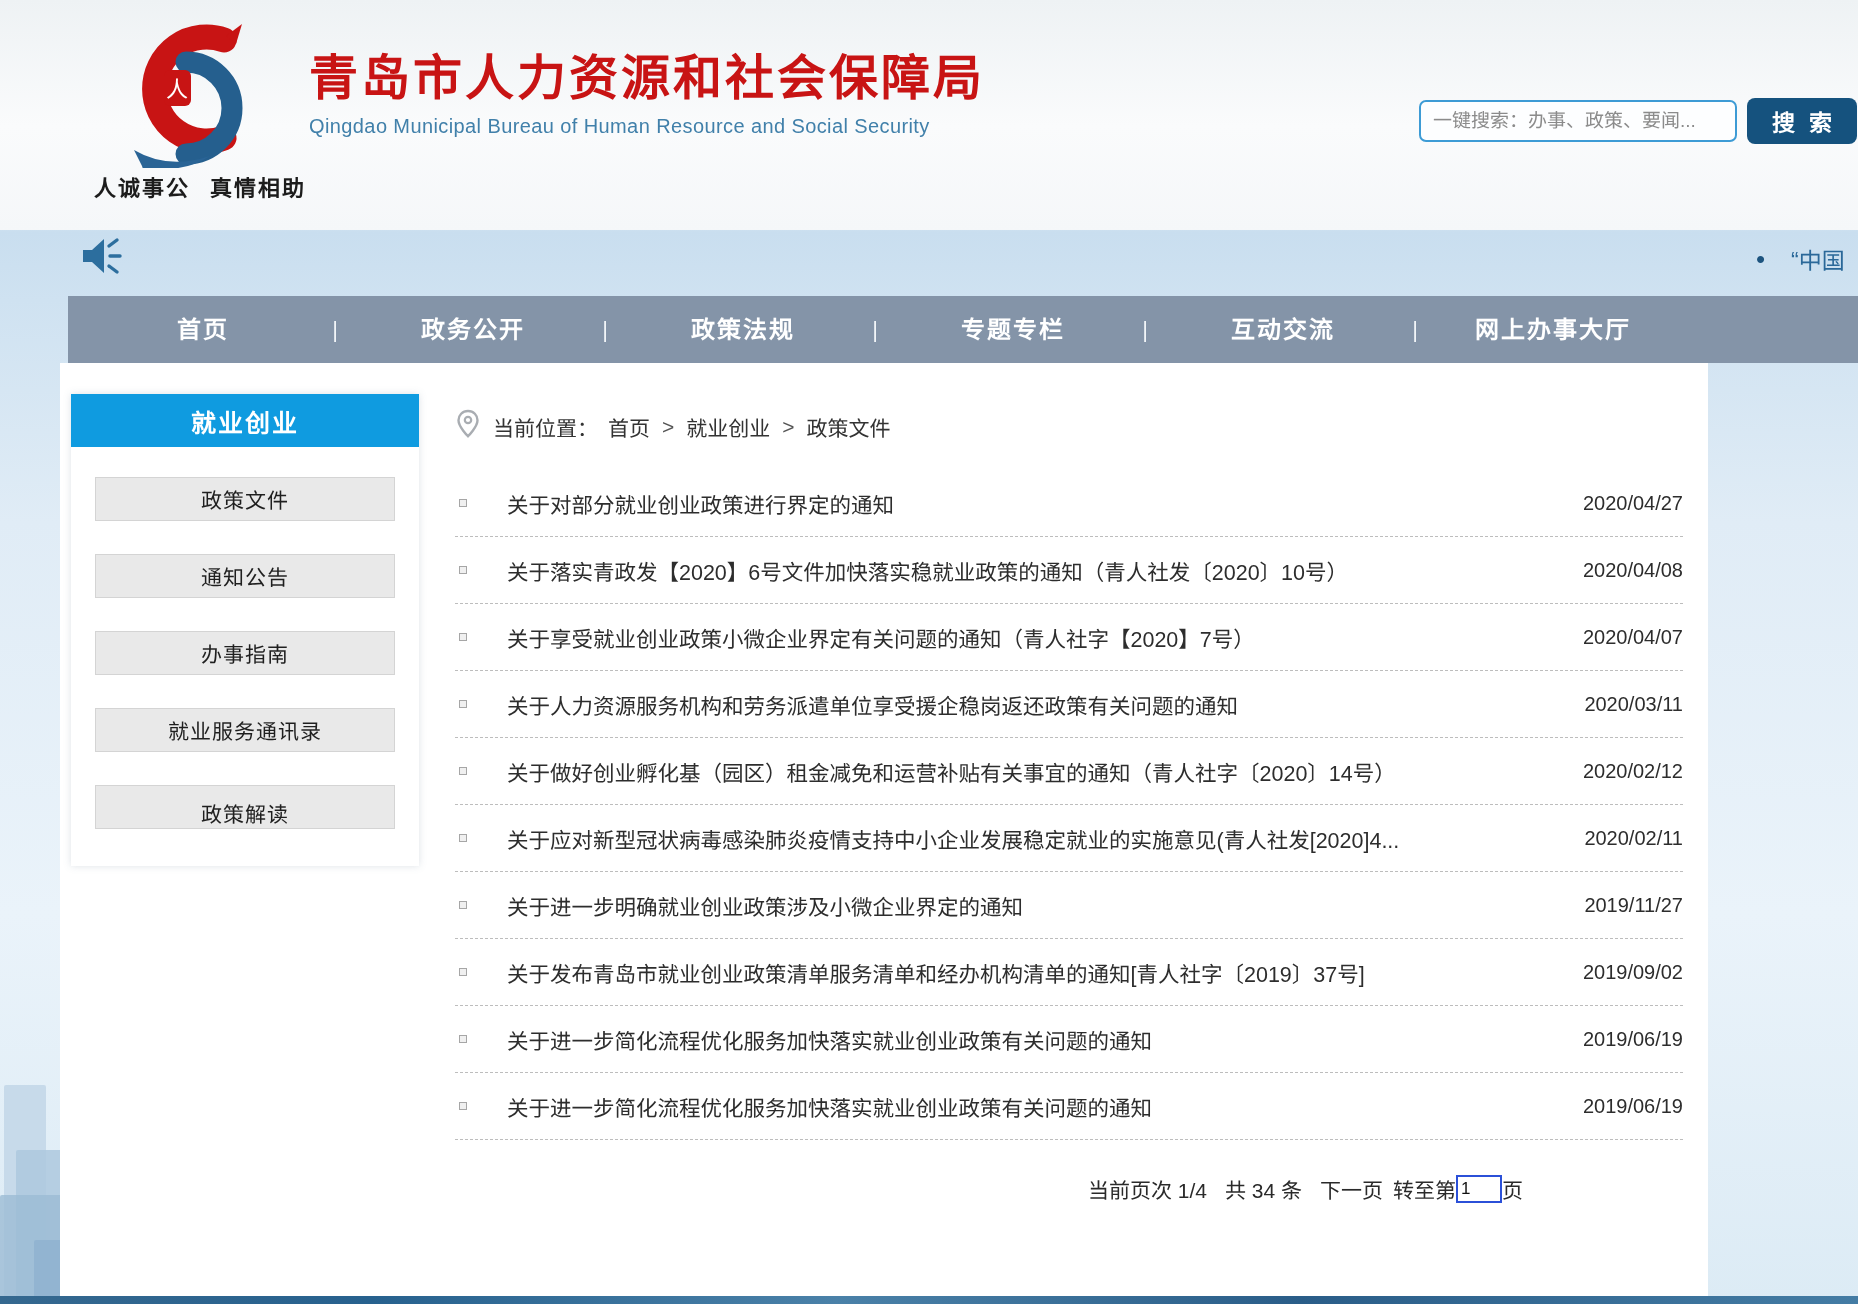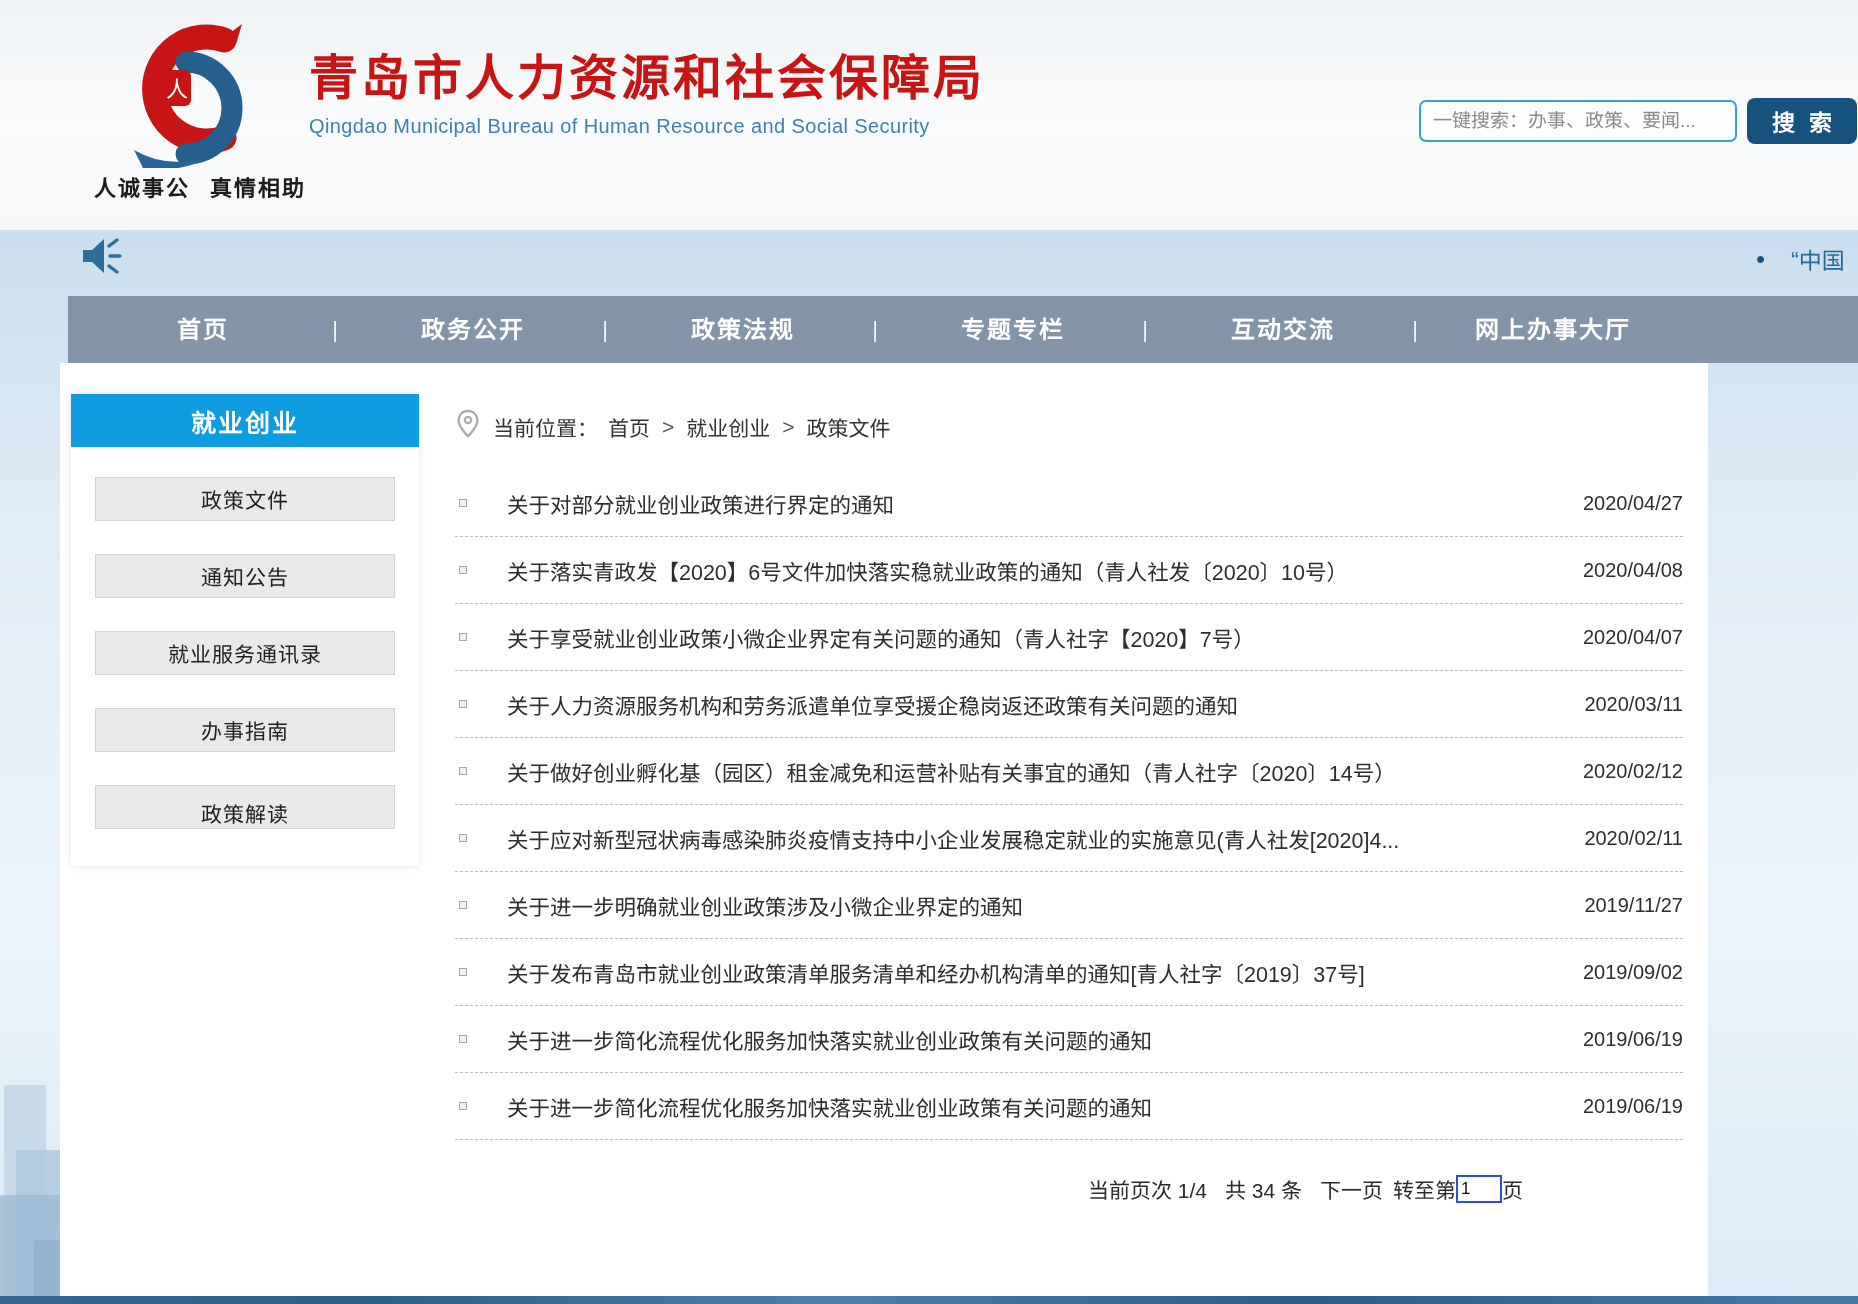--- a/index.html
+++ b/index.html
@@ -176,25 +176,25 @@
 
           <div class="side-btn">
             <span>政策文件</span>
           </div>
 
           <div class="side-btn">
             <span>通知公告</span>
           </div>
 
           <div class="side-btn">
+            <span>办事指南</span>
+          </div>
+
+          <div class="side-btn">
             <span>就业服务通讯录</span>
-          </div>
-
-          <div class="side-btn">
-            <span>办事指南</span>
           </div>
 
           <div class="side-btn">
             <span>政策解读</span>
           </div>
         </div>
     </div>
 
     <div class="main">
 

